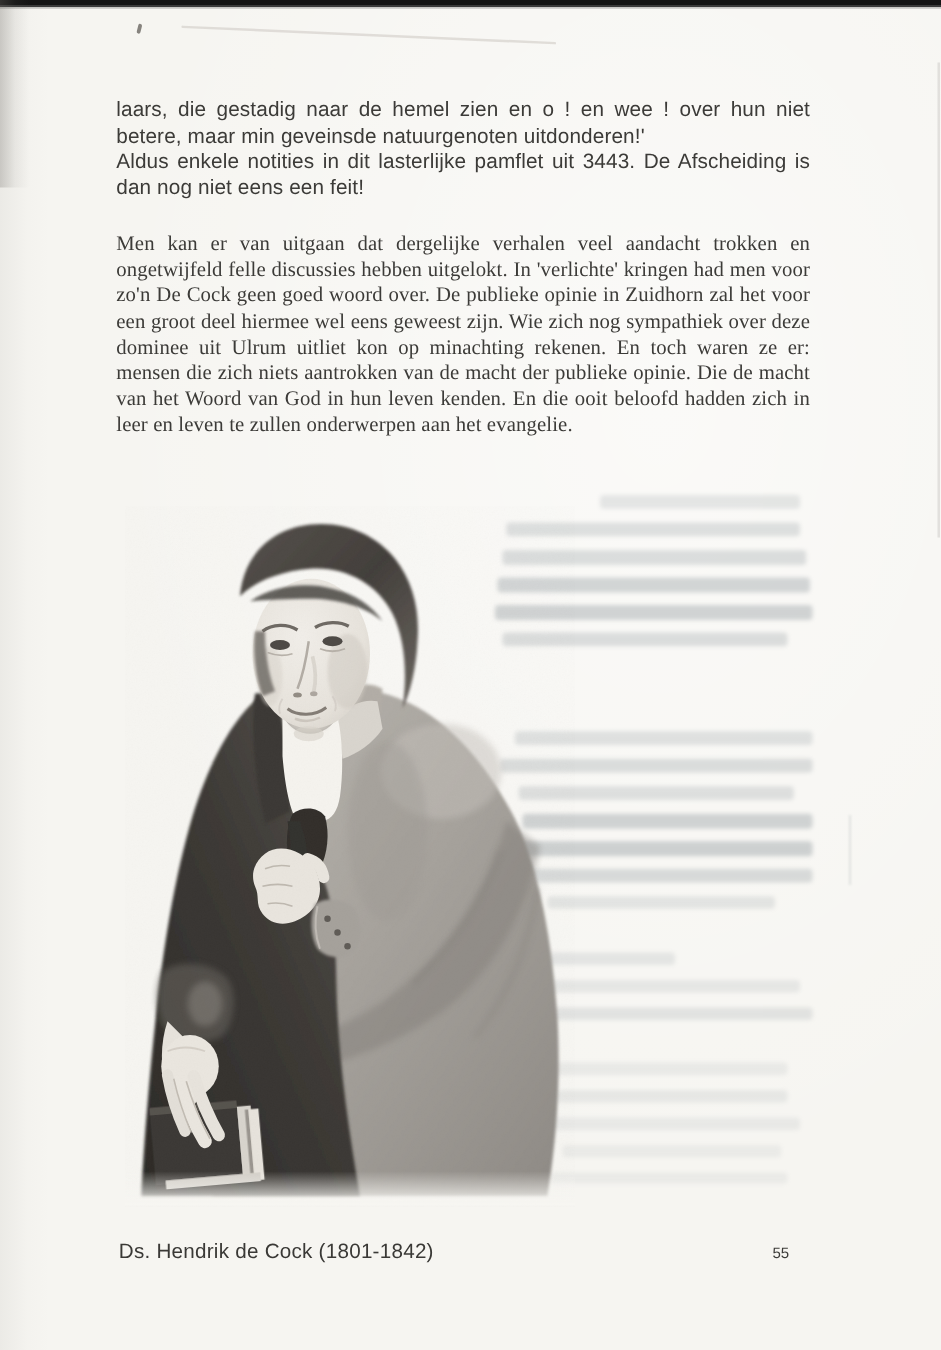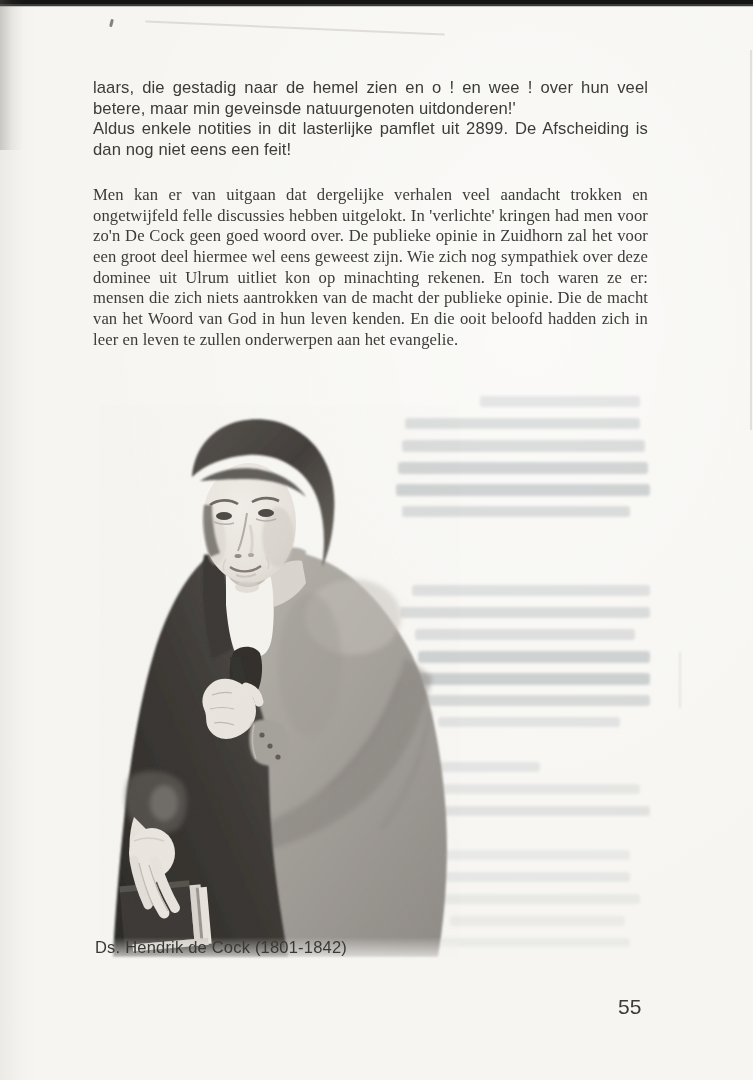--- a/index.html
+++ b/index.html
@@ -19,22 +19,22 @@
   .scan-right{position:absolute;right:1px;top:50px;width:2px;height:380px;
     background:rgba(90,88,84,0.14);}
   .speck{position:absolute;left:110px;top:19px;width:3px;height:8px;background:#6a6762;
     transform:rotate(14deg);border-radius:2px;opacity:.8;}
   .scratch{position:absolute;left:145px;top:27px;width:300px;height:2px;background:#d9d6d1;
     transform:rotate(2.5deg);border-radius:2px;opacity:.8;}
   .textblock{position:absolute;left:93px;top:78px;width:555px;
     font-size:16.6px;line-height:20.7px;text-align:justify;letter-spacing:.1px;}
   .textblock p{margin:0;}
   .textblock p.spaced{margin-top:24px;font-family:Liberation Serif, serif;}
-  .caption{position:absolute;left:95px;top:938px;font-size:16.5px;color:#3a3936;letter-spacing:.2px;}
-  .pageno{position:absolute;left:618px;top:995px;font-size:21px;color:#3c3b38;}
+  .caption{position:absolute;left:95px;top:992px;font-size:16.5px;color:#3a3936;letter-spacing:.2px;}
+  .pageno{position:absolute;left:618px;top:995px;font-size:12px;color:#3c3b38;}
   .ghost{position:absolute;background:#8e979c;border-radius:3px;filter:blur(1.6px);}
   .gline{position:absolute;width:2px;background:#8e979c;filter:blur(1px);}
   .portrait{position:absolute;left:100px;top:405px;width:360px;height:560px;filter:blur(.35px);}
 </style>
 </head>
 <body>
 
 <div class="page">
 
   <div class="scan-top"></div>
@@ -60,22 +60,22 @@
   <div class="ghost" style="left:400px;top:784px;width:240px;height:10px;opacity:.16"></div>
   <div class="ghost" style="left:415px;top:806px;width:235px;height:10px;opacity:.20"></div>
   <div class="ghost" style="left:430px;top:850px;width:200px;height:10px;opacity:.13"></div>
   <div class="ghost" style="left:445px;top:872px;width:185px;height:10px;opacity:.15"></div>
   <div class="ghost" style="left:435px;top:894px;width:205px;height:10px;opacity:.13"></div>
   <div class="ghost" style="left:450px;top:916px;width:175px;height:10px;opacity:.11"></div>
   <div class="ghost" style="left:440px;top:938px;width:190px;height:9px;opacity:.11"></div>
   <div class="gline" style="left:679px;top:652px;height:56px;opacity:.18"></div>
 
   <div class="textblock">
-    <p class="para">laars, die gestadig naar de hemel zien en o ! en wee ! over hun veel betere, maar min geveinsde natuurgenoten uitdonderen!'</p>
-    <p class="para">Aldus enkele notities in dit lasterlijke pamflet uit 2899. De Afscheiding is dan nog niet eens een feit!</p>
+    <p class="para">laars, die gestadig naar de hemel zien en o ! en wee ! over hun niet betere, maar min geveinsde natuurgenoten uitdonderen!'</p>
+    <p class="para">Aldus enkele notities in dit lasterlijke pamflet uit 3443. De Afscheiding is dan nog niet eens een feit!</p>
     <p class="para spaced">Men kan er van uitgaan dat dergelijke verhalen veel aandacht trokken en ongetwijfeld felle discussies hebben uitgelokt. In 'verlichte' kringen had men voor zo'n De Cock geen goed woord over. De publieke opinie in Zuidhorn zal het voor een groot deel hiermee wel eens geweest zijn. Wie zich nog sympathiek over deze dominee uit Ulrum uitliet kon op minachting rekenen. En toch waren ze er: mensen die zich niets aantrokken van de macht der publieke opinie. Die de macht van het Woord van God in hun leven kenden. En die ooit beloofd hadden zich in leer en leven te zullen onderwerpen aan het evangelie.</p>
   </div>
 
   <svg class="portrait" viewBox="0 0 360 560" xmlns="http://www.w3.org/2000/svg">
     <defs>
       <linearGradient id="bodyGrad" x1="0" y1="0" x2="1" y2="1">
         <stop offset="0" stop-color="#bab6b0"></stop>
           <stop offset="0.5" stop-color="#a5a19b"></stop>
           <stop offset="1" stop-color="#8e8a85"></stop>
       </linearGradient>

